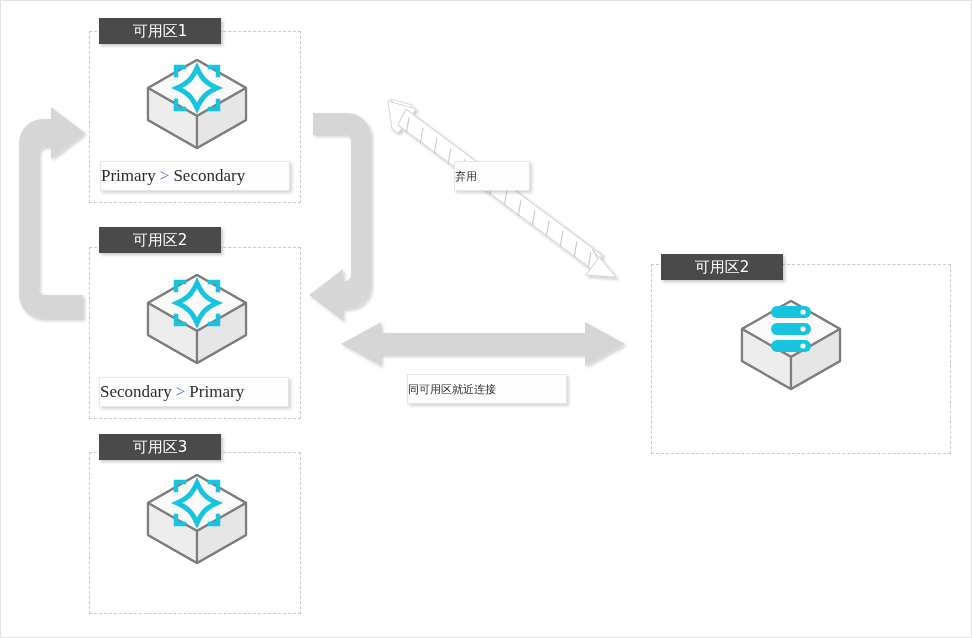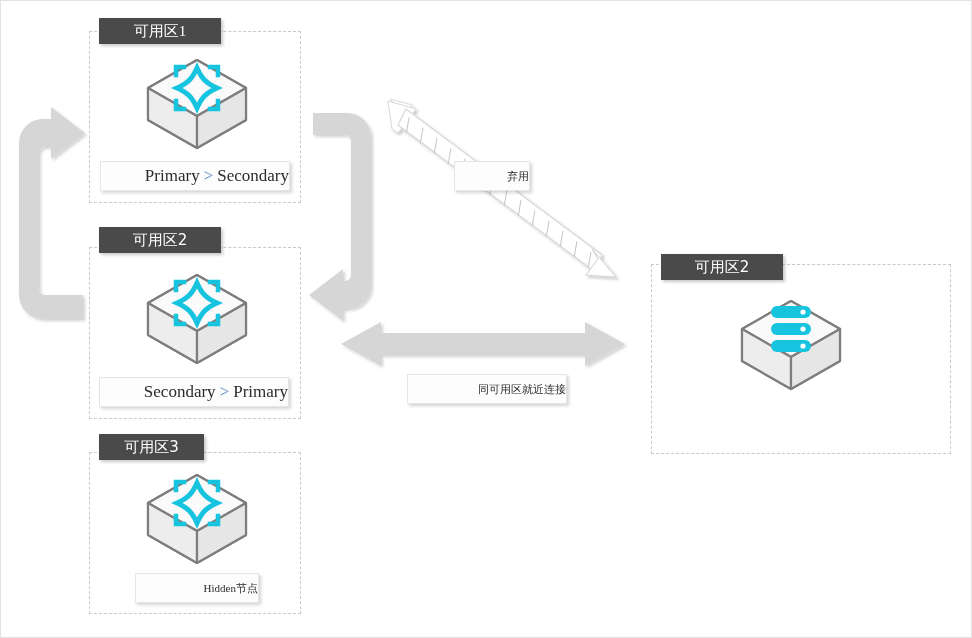--- a/index.html
+++ b/index.html
@@ -46,21 +46,21 @@
   .chip {
     position: absolute;
     background: #fdfdfd;
     border: 1px solid #e6e6e6;
     box-shadow: 2px 2px 3px rgba(0,0,0,0.17);
     font-family: "Liberation Serif", serif;
     font-size: 17px;
     line-height: 28px;
     height: 30px;
     color: #2b2b2b;
-    text-align: right;
+    text-align: left;
     white-space: nowrap;
     box-sizing: border-box;
   }
   .chip .sep {
     color: #5b7fbe;
     padding: 0 4px;
   }
   .chip-cjk {
     font-family: Liberation Serif, serif;
     font-size: 11px;
@@ -76,21 +76,21 @@
     position: absolute;
     pointer-events: none;
   }
 </style>
 </head>
 <body>
 
 <div id="canvas">
 
   <div class="zone" style="left:88px; top:30px; width:212px; height:172px;"></div>
-  <div class="zone-tab" style="left:98px; top:17px; width:122px;font-family:Liberation Serif, serif;">可用区1</div>
+  <div class="zone-tab" style="left:98px; top:17px; width:122px;">可用区1</div>
 
   <div class="cube-icon" style="left:141px; top:53px; width:110px; height:100px;">
     <svg width="110" height="100" viewBox="0 0 110 100">
 
       <polygon points="55,6 104,34 104,66 55,94 6,66 6,34" fill="#f4f4f4" stroke="#7d7d7d" stroke-width="2.2" stroke-linejoin="round"></polygon>
       <polygon points="55,6 104,34 55,62 6,34" fill="#fafafa" stroke="#7d7d7d" stroke-width="2.2" stroke-linejoin="round"></polygon>
       <polygon points="6,34 55,62 55,94 6,66" fill="#ededed" stroke="#7d7d7d" stroke-width="2.2" stroke-linejoin="round"></polygon>
       <polygon points="104,34 104,66 55,94 55,62" fill="#e6e6e6" stroke="#7d7d7d" stroke-width="2.2" stroke-linejoin="round"></polygon>
 
       <g transform="translate(55,34)">
@@ -124,39 +124,38 @@
         <path d="M-13,21 L-21,21 L-21,13" fill="none" stroke="#17c4e0" stroke-width="4.5" stroke-linecap="square"></path>
       </g>
     </svg>
   </div>
 
   <div class="chip" style="left:98px; top:376px; width:190px;">
     <span>Secondary</span><span class="sep">&gt;</span><span>Primary</span>
   </div>
 
   <div class="zone" style="left:88px; top:451px; width:212px; height:162px;"></div>
-  <div class="zone-tab" style="left:98px; top:433px; width:105px;">可用区3</div>
+  <div class="zone-tab" style="left:98px; top:433px; width:122px;">可用区3</div>
 
   <div class="cube-icon" style="left:141px; top:468px; width:110px; height:100px;">
     <svg width="110" height="100" viewBox="0 0 110 100">
       <polygon points="55,6 104,34 104,66 55,94 6,66 6,34" fill="#f4f4f4" stroke="#7d7d7d" stroke-width="2.2" stroke-linejoin="round"></polygon>
       <polygon points="55,6 104,34 55,62 6,34" fill="#fafafa" stroke="#7d7d7d" stroke-width="2.2" stroke-linejoin="round"></polygon>
       <polygon points="6,34 55,62 55,94 6,66" fill="#ededed" stroke="#7d7d7d" stroke-width="2.2" stroke-linejoin="round"></polygon>
       <polygon points="104,34 104,66 55,94 55,62" fill="#e6e6e6" stroke="#7d7d7d" stroke-width="2.2" stroke-linejoin="round"></polygon>
       <g transform="translate(55,34)">
         <path d="M0,-20 C5,-9 9,-5 20,0 C9,5 5,9 0,20 C-5,9 -9,5 -20,0 C-9,-5 -5,-9 0,-20 Z" fill="none" stroke="#17c4e0" stroke-width="5"></path>
         <path d="M-21,-13 L-21,-21 L-13,-21" fill="none" stroke="#17c4e0" stroke-width="4.5" stroke-linecap="square"></path>
         <path d="M13,-21 L21,-21 L21,-13" fill="none" stroke="#17c4e0" stroke-width="4.5" stroke-linecap="square"></path>
         <path d="M21,13 L21,21 L13,21" fill="none" stroke="#17c4e0" stroke-width="4.5" stroke-linecap="square"></path>
         <path d="M-13,21 L-21,21 L-21,13" fill="none" stroke="#17c4e0" stroke-width="4.5" stroke-linecap="square"></path>
       </g>
     </svg>
   </div>
 
-  <div class="chip chip-cjk" style="left:134px; top:572px; width:124px;">Hidden节点</div>
 
   <div class="zone" style="left:650px; top:263px; width:300px; height:190px;"></div>
   <div class="zone-tab" style="left:660px; top:253px; width:122px;">可用区2</div>
 
   <div class="cube-icon" style="left:735px; top:294px; width:110px; height:100px;">
     <svg width="110" height="100" viewBox="0 0 110 100">
       <polygon points="55,6 104,34 104,66 55,94 6,66 6,34" fill="#f4f4f4" stroke="#7d7d7d" stroke-width="2.2" stroke-linejoin="round"></polygon>
       <polygon points="55,6 104,34 55,62 6,34" fill="#fafafa" stroke="#7d7d7d" stroke-width="2.2" stroke-linejoin="round"></polygon>
       <polygon points="6,34 55,62 55,94 6,66" fill="#ededed" stroke="#7d7d7d" stroke-width="2.2" stroke-linejoin="round"></polygon>
       <polygon points="104,34 104,66 55,94 55,62" fill="#e6e6e6" stroke="#7d7d7d" stroke-width="2.2" stroke-linejoin="round"></polygon>

